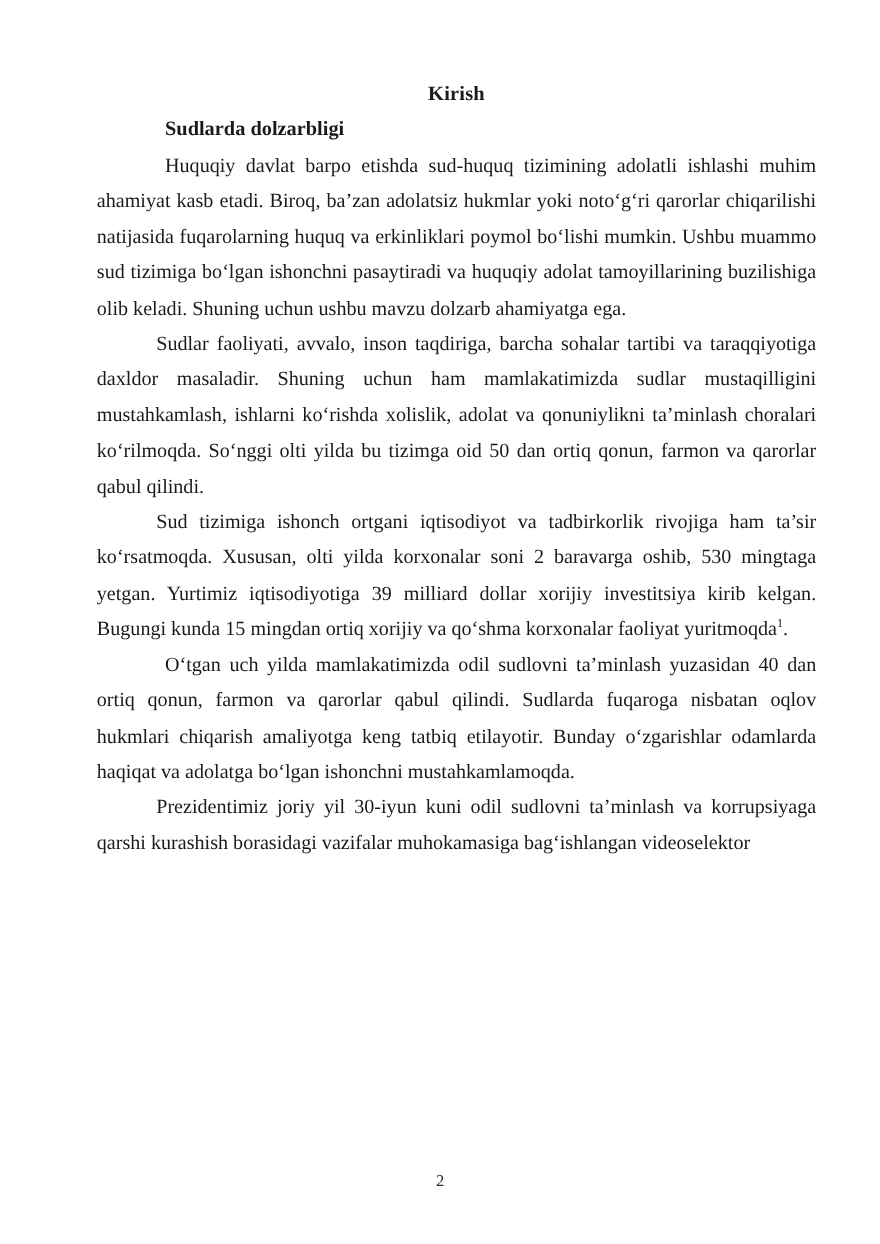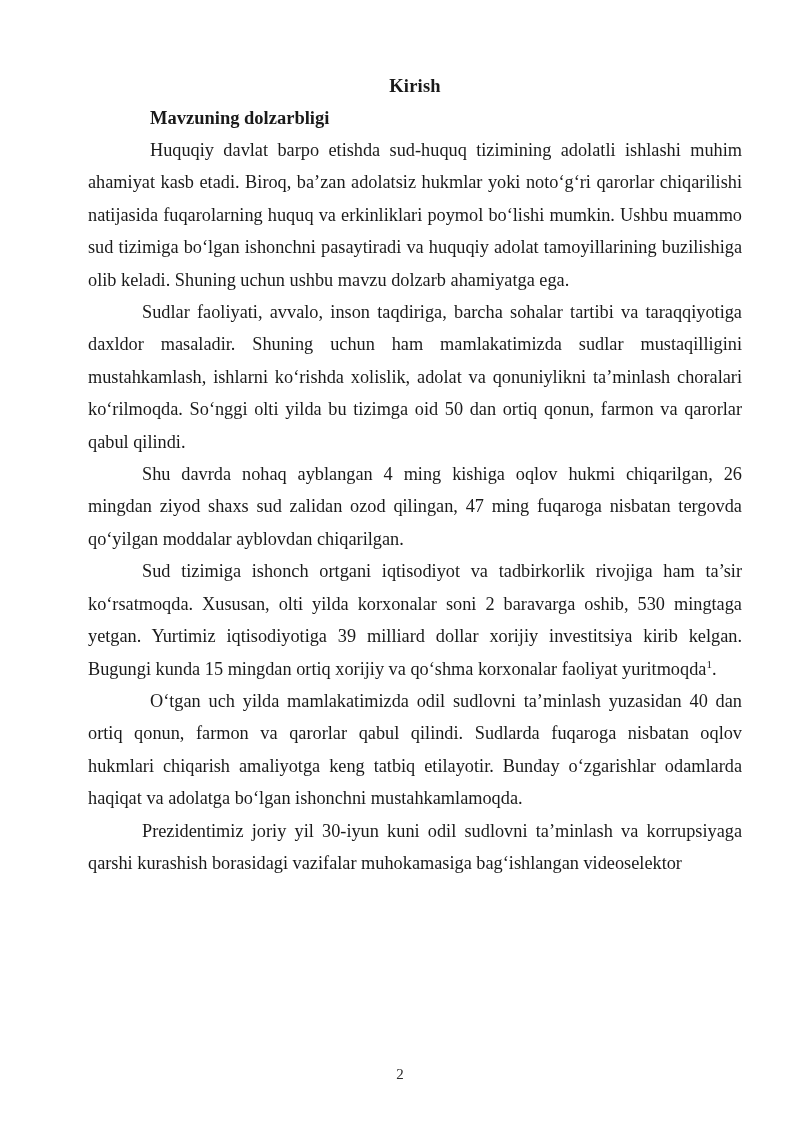--- a/index.html
+++ b/index.html
@@ -101,28 +101,27 @@
 </style>
 </head>
 <body>
 
 <div class="page">
 
   <div class="content">
 
     <h1 class="doc-title">Kirish</h1>
 
-    <h2 class="section-heading">Mavzuning dolzarbligi</h2>
+    <h2 class="section-heading">Sudlarda dolzarbligi</h2>
 
     <p class="body-par">Huquqiy davlat barpo etishda sud-huquq tizimining adolatli ishlashi muhim ahamiyat kasb etadi. Biroq, ba’zan adolatsiz hukmlar yoki noto‘g‘ri qarorlar chiqarilishi natijasida fuqarolarning huquq va erkinliklari poymol bo‘lishi mumkin. Ushbu muammo sud tizimiga bo‘lgan ishonchni pasaytiradi va huquqiy adolat tamoyillarining buzilishiga olib keladi. Shuning uchun ushbu mavzu dolzarb ahamiyatga ega.</p>
 
 
     <p class="body-par indent-small">Sudlar faoliyati, avvalo, inson taqdiriga, barcha sohalar tartibi va taraqqiyotiga daxldor masaladir. Shuning uchun ham mamlakatimizda sudlar mustaqilligini mustahkamlash, ishlarni ko‘rishda xolislik, adolat va qonuniylikni ta’minlash choralari ko‘rilmoqda. So‘nggi olti yilda bu tizimga oid 50 dan ortiq qonun, farmon va qarorlar qabul qilindi.</p>
 
-    <p class="body-par indent-small">Shu davrda nohaq ayblangan 4 ming kishiga oqlov hukmi chiqarilgan, 26 mingdan ziyod shaxs sud zalidan ozod qilingan, 47 ming fuqaroga nisbatan tergovda qo‘yilgan moddalar ayblovdan chiqarilgan.</p>
 
     <p class="body-par indent-small"><span>Sud tizimiga ishonch ortgani iqtisodiyot va tadbirkorlik rivojiga ham ta’sir ko‘rsatmoqda. Xususan, olti yilda korxonalar soni 2 baravarga oshib, 530 mingtaga yetgan. Yurtimiz iqtisodiyotiga 39 milliard dollar xorijiy investitsiya kirib kelgan. Bugungi kunda 15 mingdan ortiq xorijiy va qo‘shma korxonalar faoliyat yuritmoqda</span><sup class="fn-ref">1</sup><span>.</span></p>
 
     <p class="body-par">O‘tgan uch yilda mamlakatimizda odil sudlovni ta’minlash yuzasidan 40 dan ortiq qonun, farmon va qarorlar qabul qilindi. Sudlarda fuqaroga nisbatan oqlov hukmlari chiqarish amaliyotga keng tatbiq etilayotir. Bunday o‘zgarishlar odamlarda haqiqat va adolatga bo‘lgan ishonchni mustahkamlamoqda.</p>
 
     <p class="body-par indent-small">Prezidentimiz joriy yil 30-iyun kuni odil sudlovni ta’minlash va korrupsiyaga qarshi kurashish borasidagi vazifalar muhokamasiga bag‘ishlangan videoselektor</p>
 
   </div>
 
 

